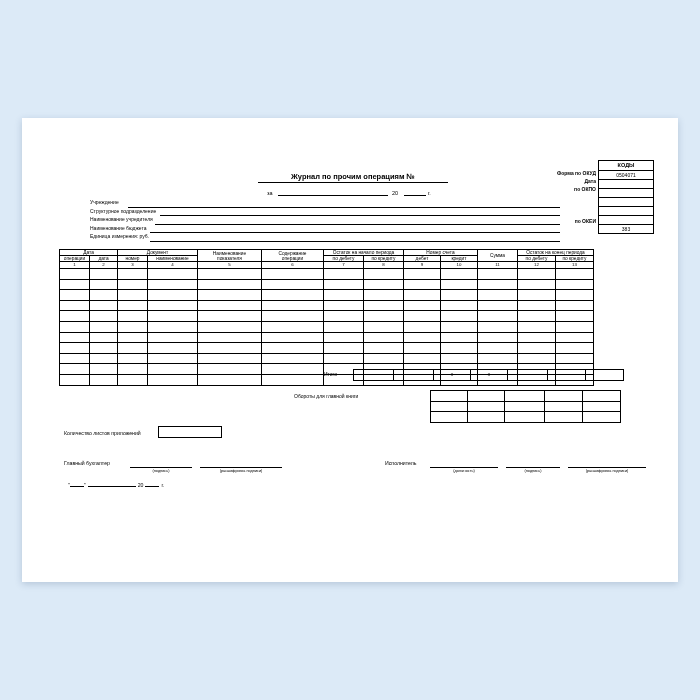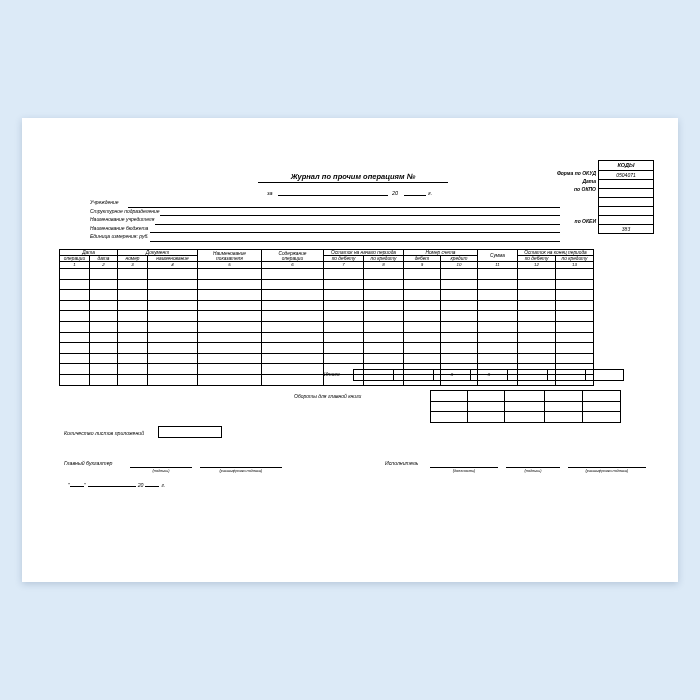--- a/index.html
+++ b/index.html
@@ -14,21 +14,20 @@
     overflow: hidden;
   }
   .page-shadow {
     position: absolute;
     left: 22px;
     top: 118px;
     width: 656px;
     height: 464px;
     background: #ffffff;
     box-shadow: 0 2px 7px rgba(40,70,110,0.22);
-    font-style: italic;
   }
   .sheet {
     position: absolute;
     left: 0;
     top: 0;
     width: 656px;
     height: 464px;
     color: #000;
     font-size: 5px;
     line-height: 1.15;

